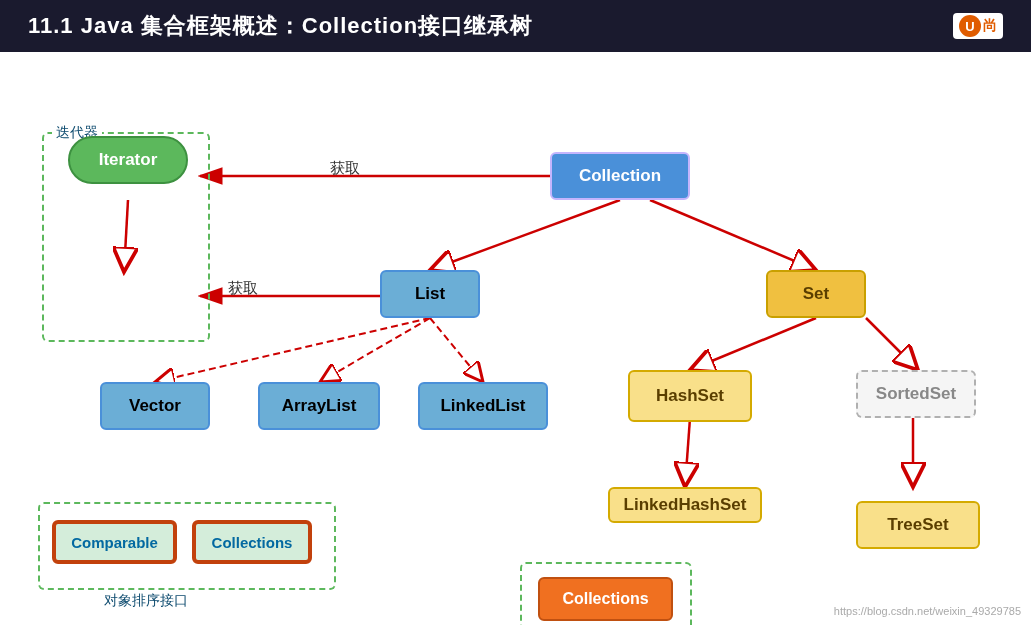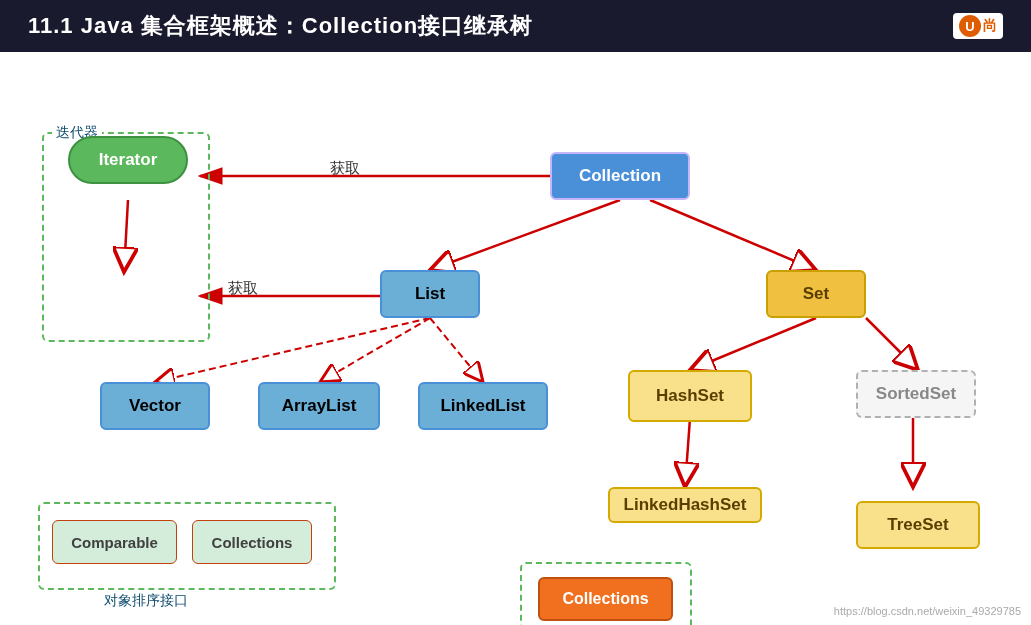--- a/index.html
+++ b/index.html
@@ -82,22 +82,22 @@
       border: 2px solid #c4b5fd;
       color: #fff;
     }
     .node-green {
       background: #5cb85c;
       border: 2px solid #3d9140;
       color: #fff;
     }
     .node-green-outline {
       background: #d4edda;
-      border: 1px solid #c2410c;
-      color: #404040;
+      border: 4px solid #c2410c;
+      color: #0369a1;
     }
     .node-yellow {
       background: #f0c040;
       border: 2px solid #c9a000;
       color: #5a3e00;
     }
     .node-yellow-light {
       background: #f9e08a;
       border: 2px solid #d4aa00;
       color: #5a3e00;

